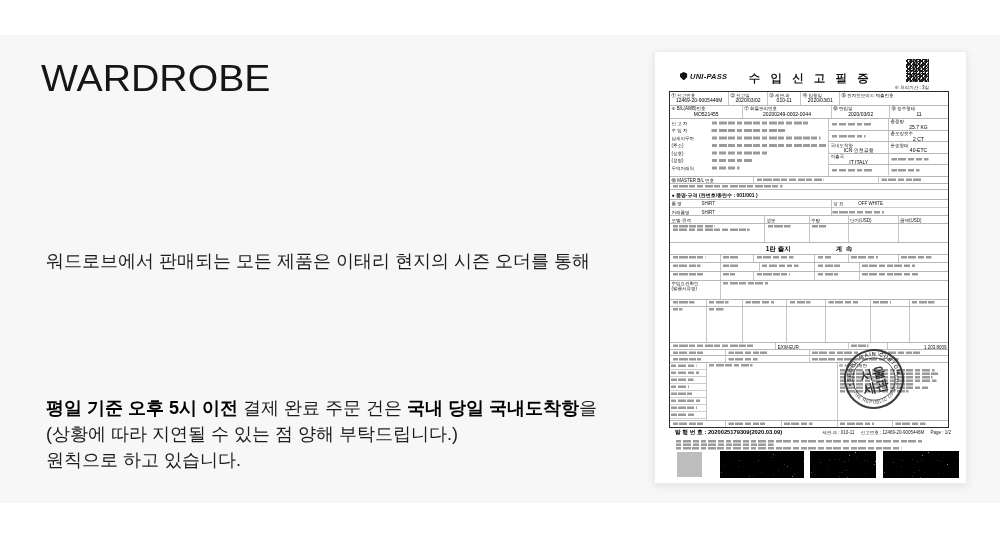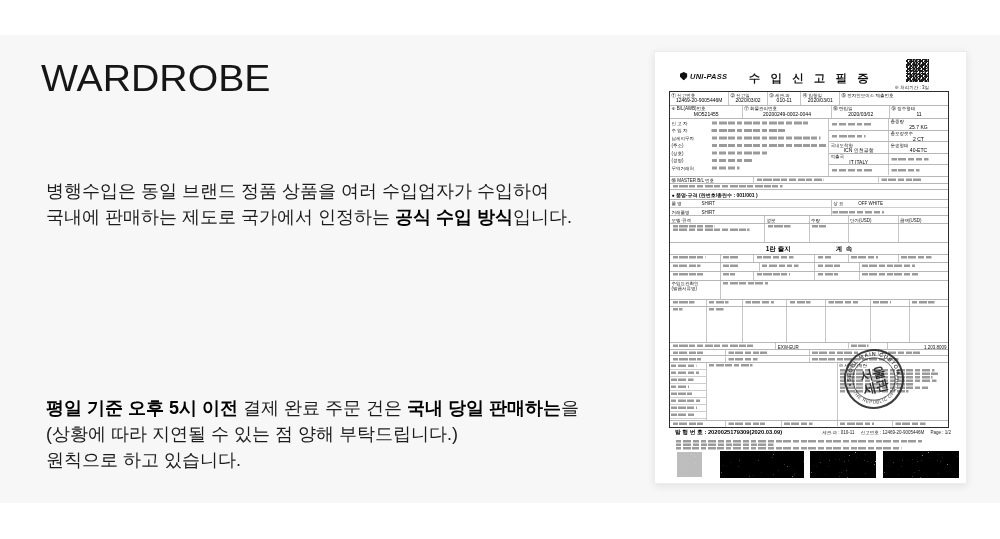--- a/index.html
+++ b/index.html
@@ -68,31 +68,28 @@
 </style>
 </head>
 <body>
 
 <div class="page">
   <div class="band"></div>
 
   <div class="logo">WARDROBE</div>
 
 
-  <div class="para p1">
-    <div><span>병행수입은 동일 브랜드 정품 상품을 여러 수입업자가 수입하여</span></div>
-    <div><span>국내에 판매하는 제도로 국가에서 인정하는 </span><span class="b">공식 수입 방식</span><span>입니다.</span></div>
+
+  <div class="para p2">
+    <div><span>워드로브에서 판매되는 모든 제품은 이태리 현지의 시즌 오더를 통해</span></div>
   </div>
 
-  <div class="para p2">
-  </div>
-
 
   <div class="para p3">
-    <div><span class="b">평일 기준 오후 5시 이전</span><span> 결제 완료 주문 건은 </span><span class="b">국내 당일 판매하는</span><span>을</span></div>
+    <div><span class="b">평일 기준 오후 5시 이전</span><span> 결제 완료 주문 건은 </span><span class="b">국내 당일 국내도착항</span><span>을</span></div>
     <div><span>(상황에 따라 지연될 수 있는 점 양해 부탁드립니다.)</span></div>
     <div><span>원칙으로 하고 있습니다.</span></div>
   </div>
 
   <div class="paper">
     <div class="paper-inner">
 
       <div class="doc-logo">
         <span class="shield"></span>
         <span class="unipass">UNI-PASS</span>

